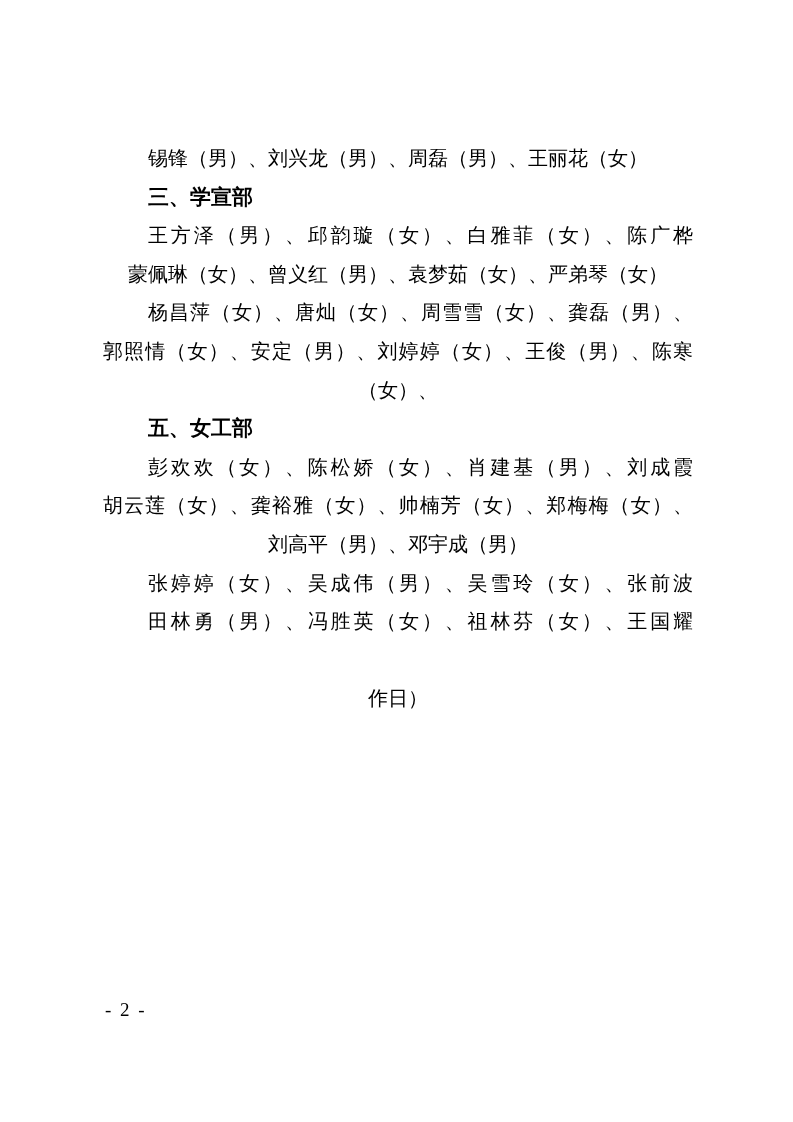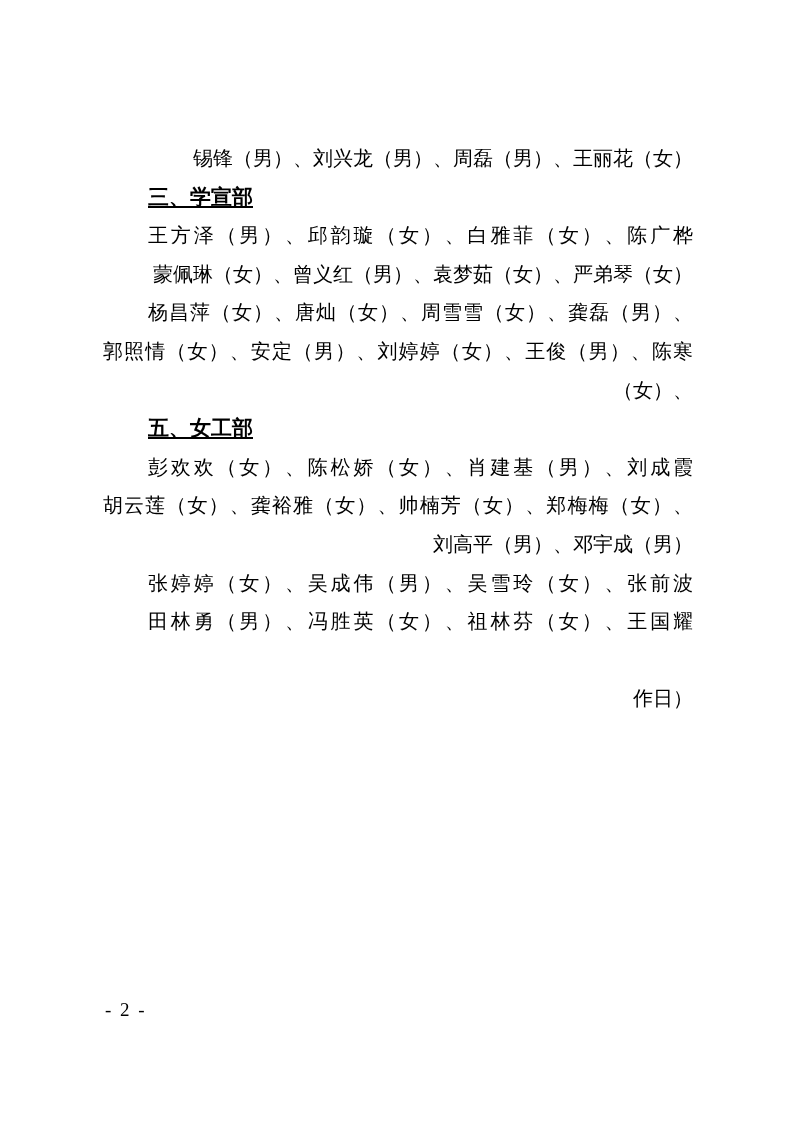--- a/index.html
+++ b/index.html
@@ -20,21 +20,21 @@
     position: absolute;
     left: 103px;
     top: 139px;
     width: 590px;
     font-size: 20px;
     line-height: 38.6px;
   }
   .line {
     height: 38.6px;
     overflow: hidden;
-    text-align: right;
+    text-align: center;
     white-space: pre-wrap;
   }
   .line.indent {
     text-indent: 45px;
   }
   .line.justify {
     text-align: justify;
     text-align-last: justify;
     -moz-text-align-last: justify;
     text-justify: inter-character;
@@ -42,21 +42,20 @@
   .line.blank {
     
   }
   .heading {
     height: 38.6px;
     overflow: hidden;
     padding-left: 45px;
     font-weight: bold;
     font-size: 21px;
     font-family: "Liberation Sans", "DejaVu Sans", sans-serif;
-    text-decoration: underline;
   }
   .page-number {
     position: absolute;
     left: 105px;
     top: 995px;
     font-size: 19px;
     line-height: 30px;
     font-family: "Liberation Serif", "DejaVu Serif", serif;
     letter-spacing: 2px;
   }

